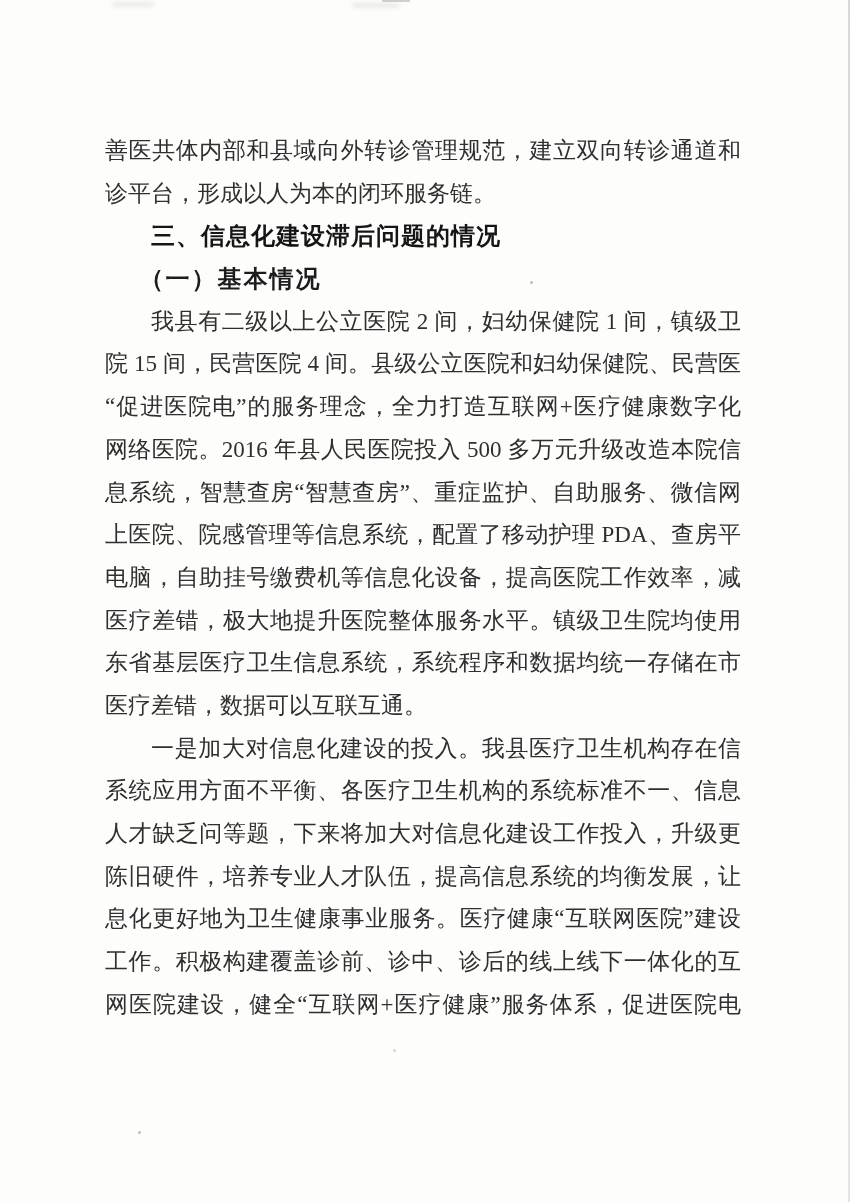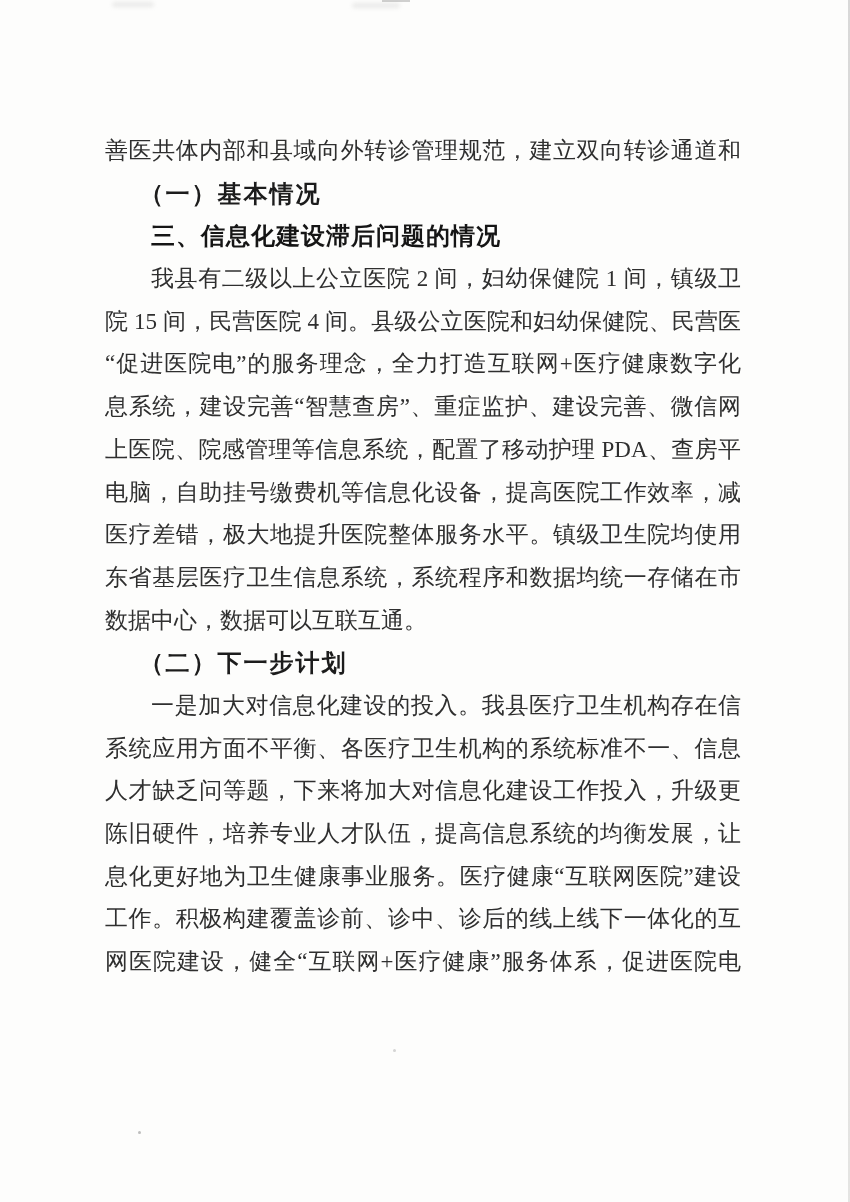--- a/index.html
+++ b/index.html
@@ -92,32 +92,33 @@
   <div class="artifact smudge" style="left:112px; top:2px; width:42px;"></div>
   <div class="artifact smudge" style="left:352px; top:3px; width:48px;"></div>
   <div class="artifact corner-sliver"></div>
   <div class="artifact edge-line"></div>
   <div class="artifact speck" style="left:530px; top:281px;"></div>
   <div class="artifact speck" style="left:393px; top:1049px; opacity:0.35;"></div>
   <div class="artifact speck" style="left:138px; top:1131px;"></div>
 
   <div class="doc">
       <div class="line body stretch">善医共体内部和县域向外转诊管理规范，建立双向转诊通道和转</div>
+      <div class="line body">诊平台，形成以人为本的闭环服务链。</div>
+      <div class="line heading" style="text-indent: 46px;">三、信息化建设滞后问题的情况</div>
       <div class="line subheading" style="text-indent: 34.5px;">（一）基本情况</div>
-      <div class="line heading" style="text-indent: 46px;">三、信息化建设滞后问题的情况</div>
       <div class="line body stretch" style="text-indent: 46px;">我县有二级以上公立医院 2 间，妇幼保健院 1 间，镇级卫生</div>
       <div class="line body stretch">院 15 间，民营医院 4 间。县级公立医院和妇幼保健院、民营医</div>
       <div class="line body stretch">“促进医院电”的服务理念，全力打造互联网+医疗健康数字化</div>
-      <div class="line body stretch">息系统，建设完善“智慧查房”、重症监护、建设完善、微信网</div>
+      <div class="line body stretch">网络医院。2016 年县人民医院投入 500 多万元升级改造本院信</div>
+      <div class="line body stretch">息系统，智慧查房“智慧查房”、重症监护、自助服务、微信网</div>
       <div class="line body stretch">上医院、院感管理等信息系统，配置了移动护理 PDA、查房平板</div>
       <div class="line body stretch">电脑，自助挂号缴费机等信息化设备，提高医院工作效率，减少</div>
       <div class="line body stretch">医疗差错，极大地提升医院整体服务水平。镇级卫生院均使用广</div>
       <div class="line body stretch">东省基层医疗卫生信息系统，系统程序和数据均统一存储在市级</div>
-      <div class="line body">数据中心，数据可以互联互通。</div>
-      <div class="line subheading" style="text-indent: 34.5px;">（二）下一步计划</div>
+      <div class="line body">医疗差错，数据可以互联互通。</div>
       <div class="line body stretch" style="text-indent: 46px;">一是加大对信息化建设的投入。我县医疗卫生机构存在信息</div>
       <div class="line body stretch">系统应用方面不平衡、各医疗卫生机构的系统标准不一、信息化</div>
       <div class="line body stretch">人才缺乏问等题，下来将加大对信息化建设工作投入，升级更换</div>
       <div class="line body stretch">陈旧硬件，培养专业人才队伍，提高信息系统的均衡发展，让信</div>
       <div class="line body stretch">息化更好地为卫生健康事业服务。医疗健康“互联网医院”建设</div>
       <div class="line body stretch">工作。积极构建覆盖诊前、诊中、诊后的线上线下一体化的互联</div>
       <div class="line body stretch">网医院建设，健全“互联网+医疗健康”服务体系，促进医院电</div>
     </div>
 
 </div>

